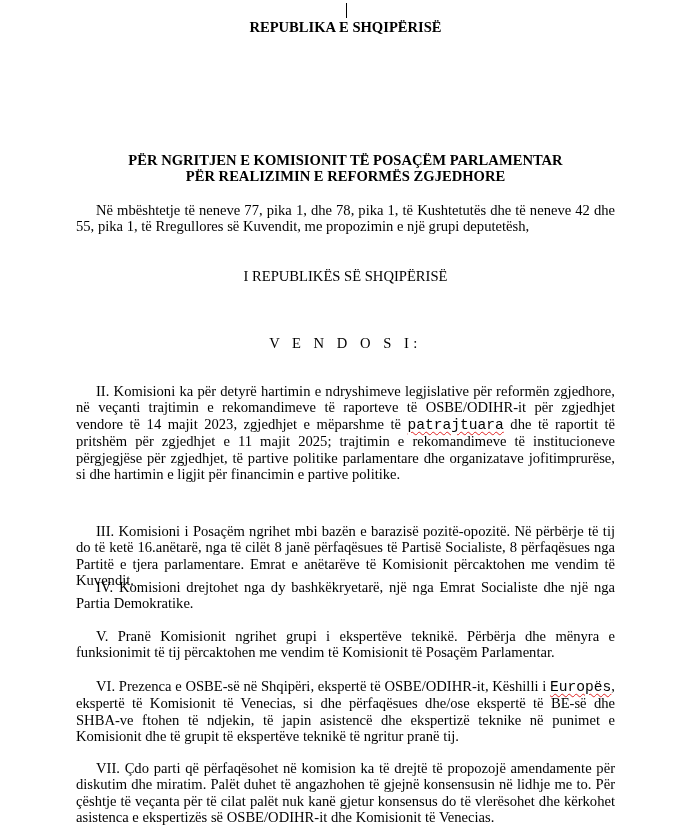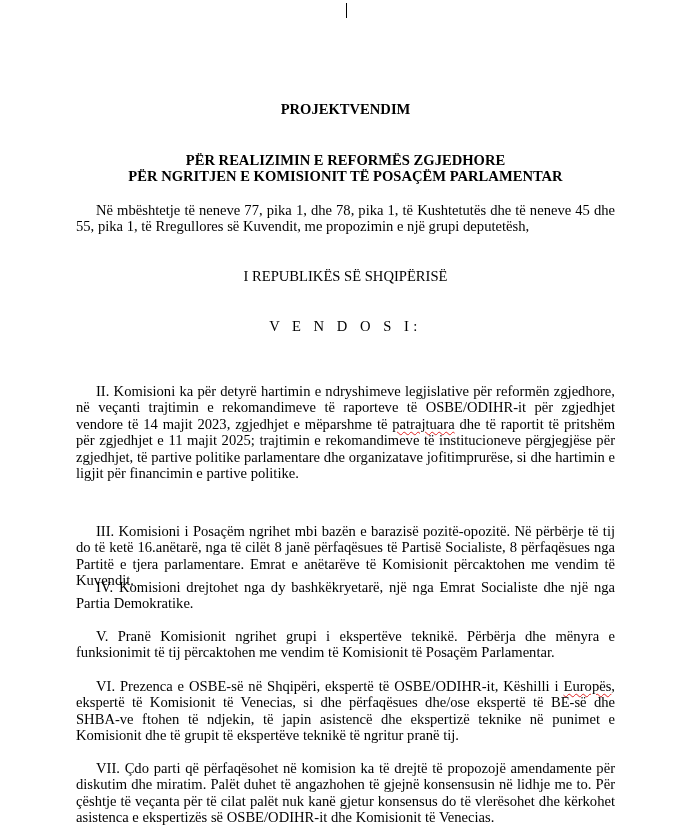--- a/index.html
+++ b/index.html
@@ -50,50 +50,49 @@
   .indent {
     text-indent: 20px;
   }
   .spaced {
     letter-spacing: 4.5px;
   }
   .misspelled {
     text-decoration: underline wavy #e02020;
     text-decoration-thickness: 1px;
     text-underline-offset: 2px;
+    font-family: Liberation Mono, monospace;
   }
   p { margin: 0; }
 </style>
 </head>
 <body>
 
 <div class="page">
 
   <div class="cursor"></div>
 
   <div class="text-block center bold" style="top:19px;">
+    <p>REPUBLIKA E SHQIPËRISË</p>
   </div>
 
-  <div class="text-block center bold" style="top:101px;">
-    <p>PROJEKTVENDIM</p>
-  </div>
 
   <div class="text-block center bold" style="top:152px;">
+    <p>PËR NGRITJEN E KOMISIONIT TË POSAÇËM PARLAMENTAR</p>
     <p>PËR REALIZIMIN E REFORMËS ZGJEDHORE</p>
-    <p>PËR NGRITJEN E KOMISIONIT TË POSAÇËM PARLAMENTAR</p>
   </div>
 
   <div class="text-block justify indent" style="top:202px;">
-    <p>Në mbështetje të neneve 77, pika 1, dhe 78, pika 1, të Kushtetutës dhe të neneve 45 dhe 55, pika 1, të Rregullores së Kuvendit, me propozimin e një grupi deputetësh,</p>
+    <p>Në mbështetje të neneve 77, pika 1, dhe 78, pika 1, të Kushtetutës dhe të neneve 42 dhe 55, pika 1, të Rregullores së Kuvendit, me propozimin e një grupi deputetësh,</p>
   </div>
 
   <div class="text-block center" style="top:268px;">
     <p>I REPUBLIKËS SË SHQIPËRISË</p>
   </div>
-  <div class="text-block center" style="top:318px;">
+  <div class="text-block center" style="top:335px;">
     <p class="spaced">V E N D O S I:</p>
   </div>
 
 
   <div class="text-block justify indent" style="top:383px;">
     <p><span>II. Komisioni ka për detyrë hartimin e ndryshimeve legjislative për reformën zgjedhore, në veçanti trajtimin e rekomandimeve të raporteve të OSBE/ODIHR-it për zgjedhjet vendore të 14 majit 2023, zgjedhjet e mëparshme të </span><span class="misspelled">patrajtuara</span><span> dhe të raportit të pritshëm për zgjedhjet e 11 majit 2025;  trajtimin e rekomandimeve të institucioneve përgjegjëse për zgjedhjet, të partive politike parlamentare dhe organizatave jofitimprurëse, si dhe hartimin e ligjit për financimin e partive politike.</span></p>
   </div>
 
   <div class="text-block justify indent" style="top:523px;">
     <p>III. Komisioni i Posaçëm ngrihet mbi bazën e barazisë pozitë-opozitë. Në përbërje të tij do të ketë 16.anëtarë, nga të cilët 8 janë përfaqësues të  Partisë Socialiste, 8 përfaqësues nga Partitë e tjera parlamentare. Emrat e anëtarëve të Komisionit përcaktohen me vendim të Kuvendit.</p>

